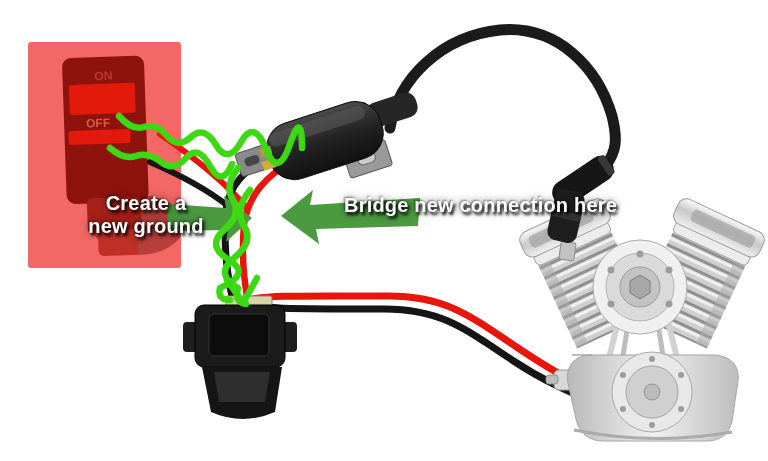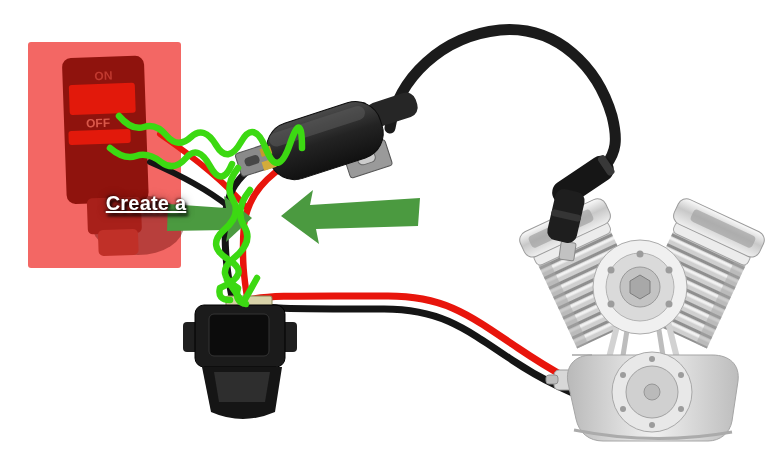--- a/index.html
+++ b/index.html
@@ -1,21 +1,21 @@
 <!DOCTYPE html>
 <html><head>
 <meta charset="utf-8">
 <style>
   html,body{margin:0;padding:0;background:#fff;}
   .canvas{position:relative;width:768px;height:461px;background:#ffffff;overflow:hidden;
           font-family:"Liberation Sans",sans-serif;}
   .canvas svg{position:absolute;left:0;top:0;}
   .note{position:absolute;color:#ffffff;font-weight:bold;letter-spacing:.2px;
         text-shadow:2px 3px 3px rgba(0,0,0,.95), -1px -1px 2px rgba(0,0,0,.45), 0 0 9px rgba(0,0,0,.55);}
-  .note-ground{left:36px;top:192px;width:220px;text-align:center;font-size:20px;line-height:23px;text-decoration:underline;}
+  .note-ground{left:36px;top:192px;width:220px;text-align:center;font-size:20px;line-height:23px;}
   .note-bridge{left:344px;top:194px;font-size:20px;white-space:nowrap;}
   .note span{display:block;}
 </style>
 </head>
 <body>
 
 <div class="canvas">
 
 <svg width="768" height="461" viewBox="0 0 768 461">
   <defs>
@@ -161,15 +161,17 @@
     <path d="M119,116 q13,15 25,11 t23,9 t24,1 t25,8 t25,-3 t25,7 t24,-5 t12,4" stroke="#3cd912"></path>
     <path d="M110,148 q14,12 26,8 t25,6 t25,-4 t24,8 t22,-2" stroke="#3cd912"></path>
     <path d="M238,168 q-14,18 -5,32 t-9,30 t5,30 t-9,28 q-3,12 10,12" stroke="#3cd912"></path>
     <path d="M250,190 q-16,20 -6,36 t-10,32 t4,30 q-4,14 8,16" stroke="#3cd912"></path>
     <path d="M227,280 L243,303 L257,278" stroke="#3cd912"></path>
   </g>
 </svg>
 
 <div class="note note-ground">
   <span>Create a</span>
+  <span>new ground</span>
 </div>
+<div class="note note-bridge">Bridge new connection here</div>
 
 </div>
 
 </body></html>

